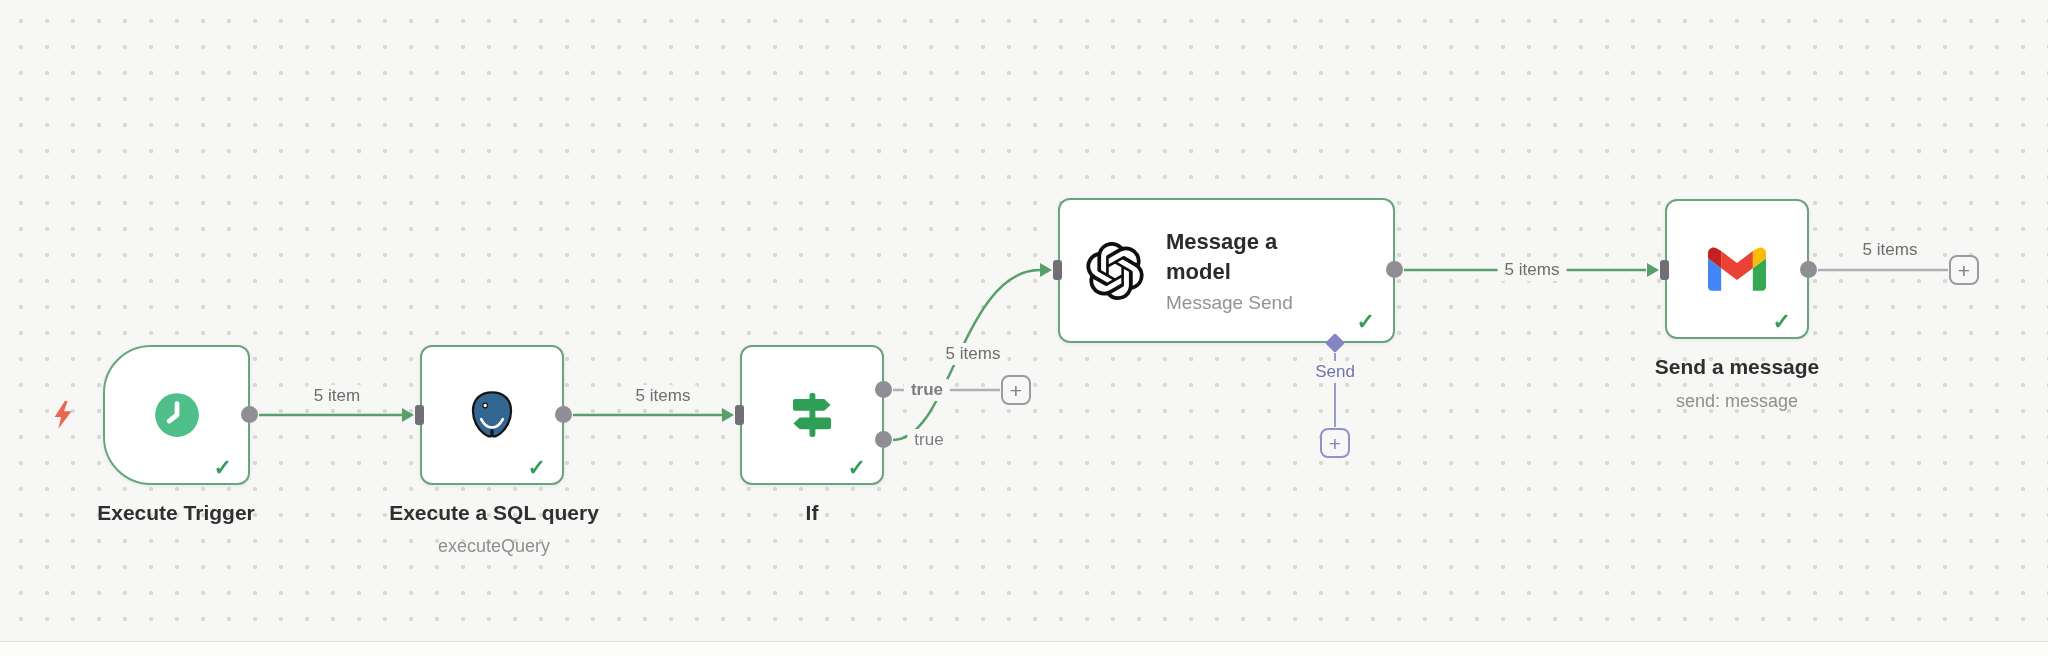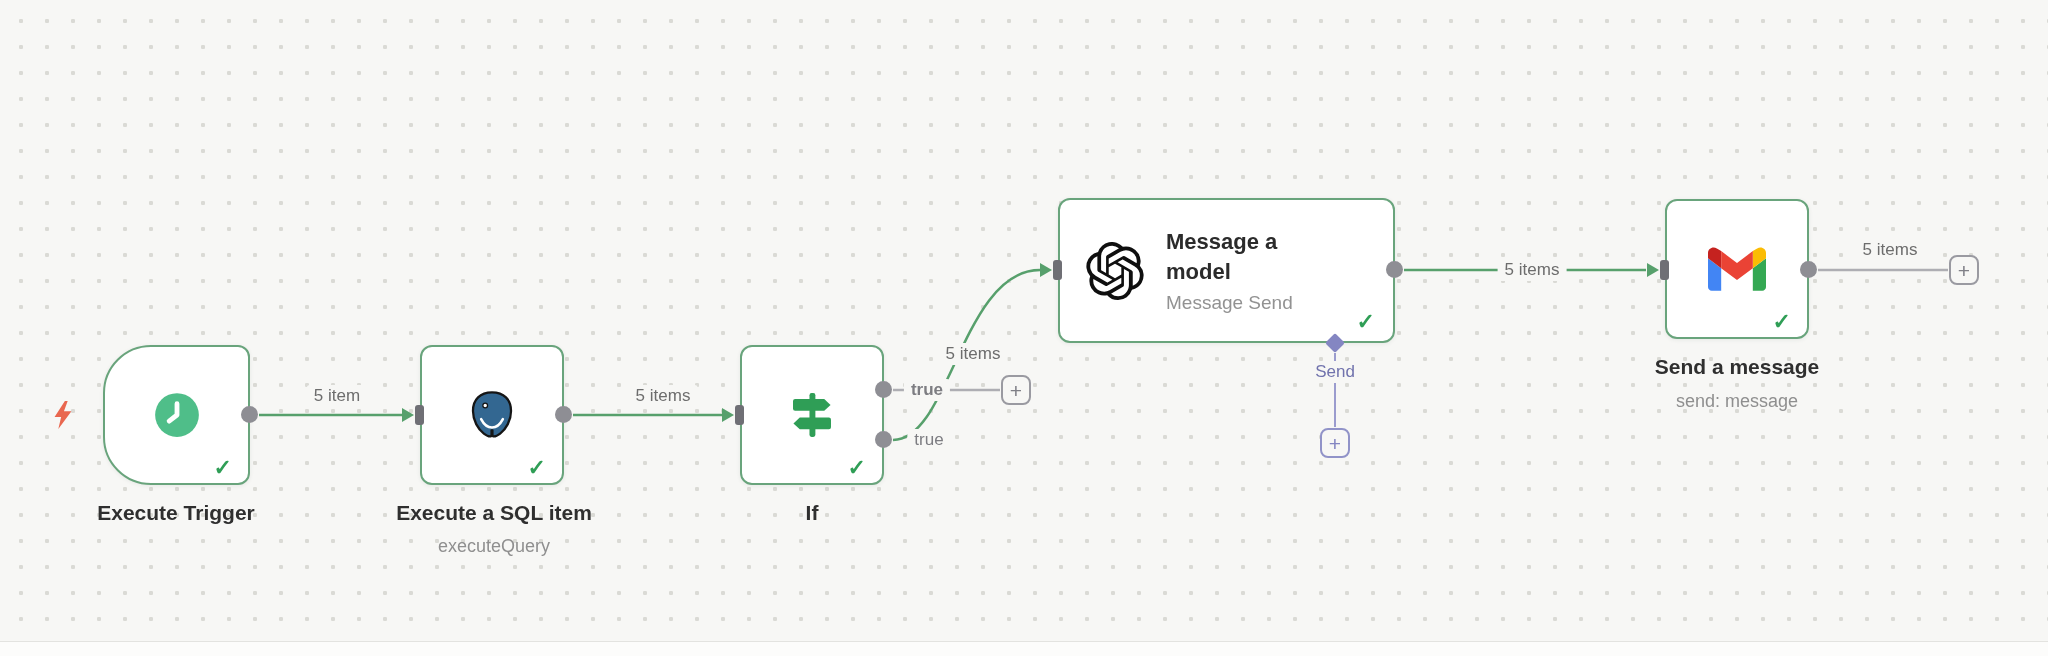--- a/index.html
+++ b/index.html
@@ -163,21 +163,21 @@
     <span>+</span>
   </div>
   <div class="plus-btn slate" style="left:1320px;top:428px;">
     <span>+</span>
   </div>
   <div class="plus-btn" style="left:1949px;top:255px;">
     <span>+</span>
   </div>
 
   <div class="node-label" style="left:176px;top:513px;">Execute Trigger</div>
-  <div class="node-label" style="left:494px;top:513px;">Execute a SQL item</div>
+  <div class="node-label" style="left:494px;top:513px;">Execute a SQL query</div>
   <div class="node-sub" style="left:494px;top:546px;">executeQuery</div>
   <div class="node-label" style="left:812px;top:513px;">If</div>
   <div class="node-label" style="left:1737px;top:367px;">Send a message</div>
   <div class="node-sub" style="left:1737px;top:401px;">send: message</div>
 
   <div class="conn-label" style="left:337px;top:396px;">5 item</div>
   <div class="conn-label" style="left:663px;top:396px;">5 items</div>
   <div class="conn-label portname" style="left:927px;top:390px;font-weight:bold;">true</div>
   <div class="conn-label portname" style="left:929px;top:440px;">true</div>
   <div class="conn-label" style="left:973px;top:354px;">5 items</div>

